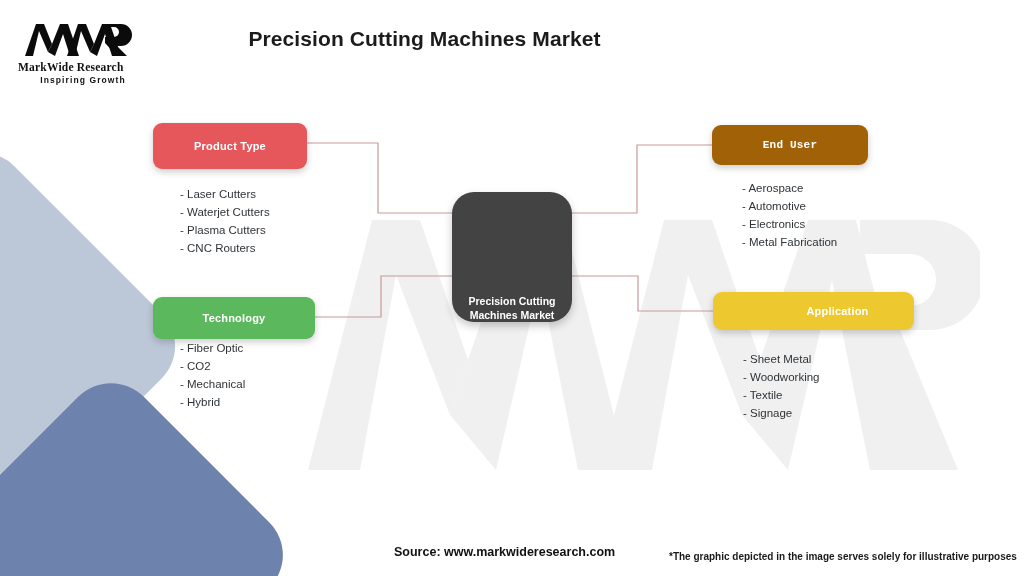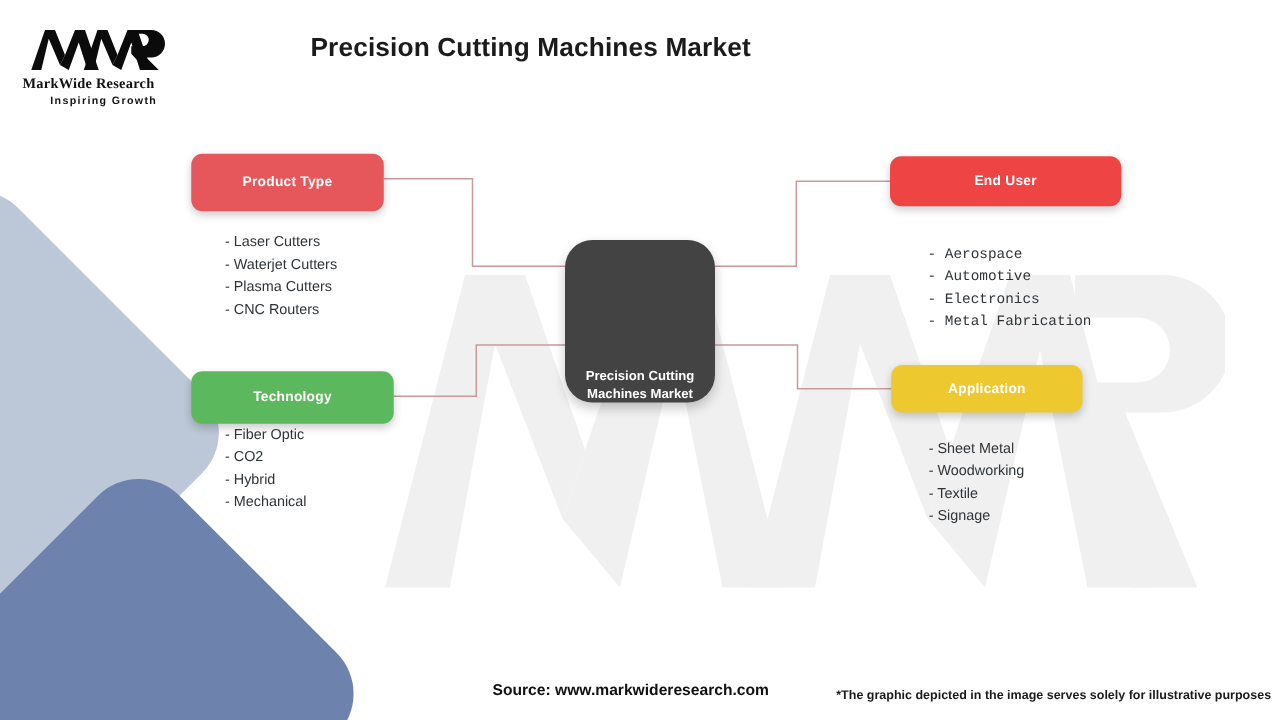--- a/index.html
+++ b/index.html
@@ -149,25 +149,25 @@
   
   #cat-product   { left: 153px; top: 123px; }
   #cat-product .cat-box { width: 154px; height: 46px; background: #e5575b; }
   #cat-product .cat-list { margin-top: 16px; margin-left: 27px; }
 
   #cat-technology { left: 153px; top: 297px; }
   #cat-technology .cat-box { width: 162px; height: 42px; background: #5cb85c; }
   #cat-technology .cat-list { margin-top: 0; margin-left: 27px; }
 
   #cat-enduser   { left: 712px; top: 125px; }
-  #cat-enduser .cat-box { width: 185px; height: 40px; background: #ef4444; }
-  #cat-enduser .cat-list { margin-top: 30px; margin-left: 30px; font-family: Liberation Mono, monospace; }
+  #cat-enduser .cat-box { width: 156px; height: 40px; background: #a16207; font-family: Liberation Mono, monospace; }
+  #cat-enduser .cat-list { margin-top: 14px; margin-left: 30px; }
 
   #cat-application { left: 713px; top: 292px; }
-  #cat-application .cat-box { width: 153px; height: 38px; background: #edc92f; }
+  #cat-application .cat-box { width: 153px; height: 38px; background: #edc92f; padding-left: 48px; }
   #cat-application .cat-list { margin-top: 20px; margin-left: 30px; }
 
   
   .source {
     position: absolute;
     left: 394px;
     top: 545px;
     font-size: 12.5px;
     font-weight: bold;
     color: #111111;
@@ -246,22 +246,22 @@
     </ul>
   </div>
 
   <div class="cat" id="cat-technology">
     <div class="cat-box">
       <span class="cat-box-label">Technology</span>
     </div>
     <ul class="cat-list">
       <li>- Fiber Optic</li>
       <li>- CO2</li>
+      <li>- Mechanical</li>
       <li>- Hybrid</li>
-      <li>- Mechanical</li>
     </ul>
   </div>
 
   <div class="cat" id="cat-enduser">
     <div class="cat-box">
       <span class="cat-box-label">End User</span>
     </div>
     <ul class="cat-list">
       <li>- Aerospace</li>
       <li>- Automotive</li>

